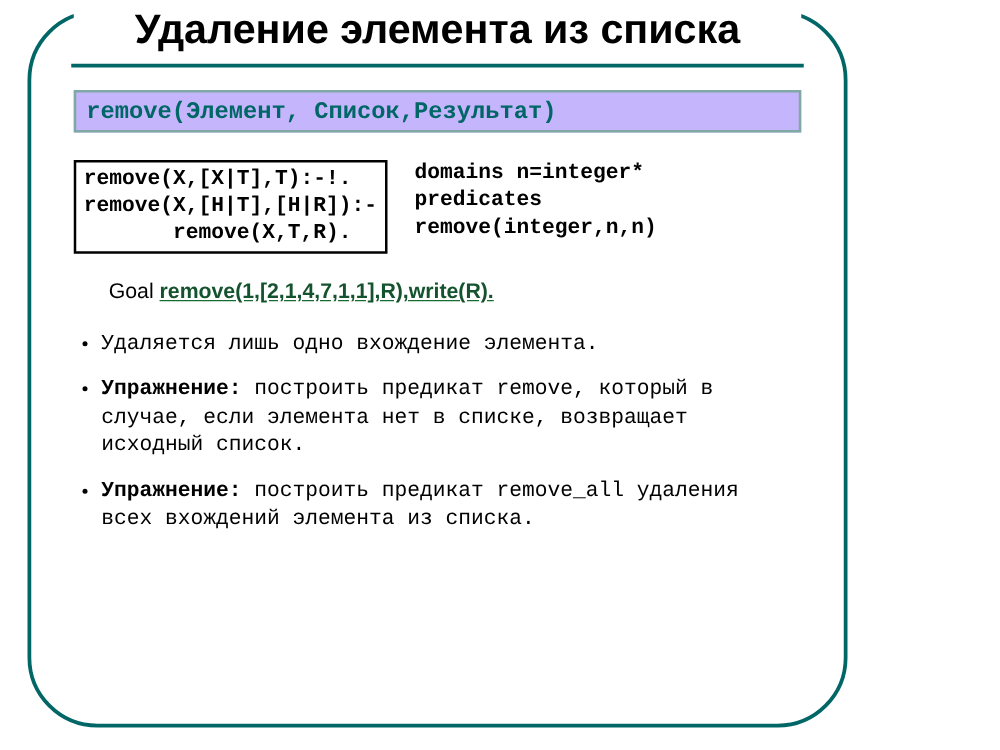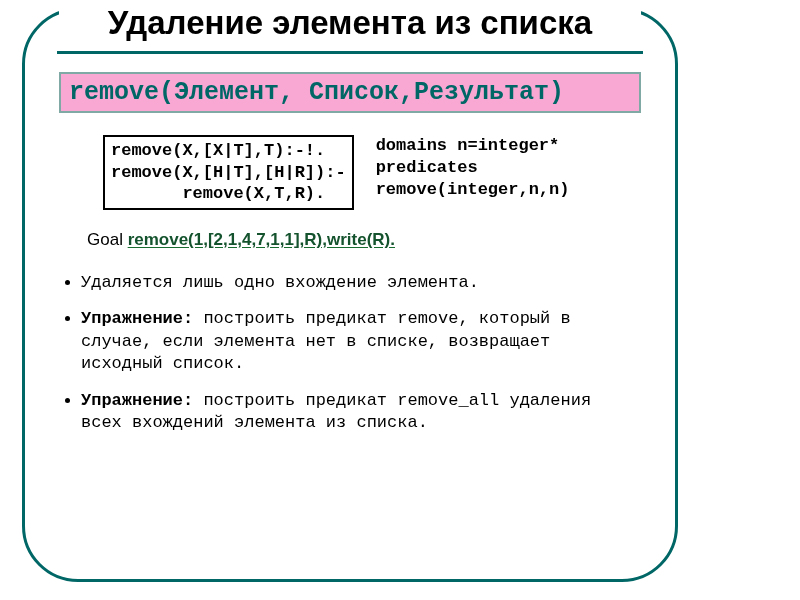--- a/index.html
+++ b/index.html
@@ -22,30 +22,30 @@
     margin-top: -6px;
     background: #fff;
     padding: 0 10px;
   }
   .rule {
     border: none;
     border-top: 3px solid #006666;
     margin: 10px -2px 18px -2px;
   }
   .banner {
-    background: #f9a8d4;
+    background: #c4b5fd;
     border: 2px solid #80a8a4;
     font-family: "Courier New", monospace;
     font-weight: 700;
-    font-size: 25px;
+    font-size: 19px;
     color: #006666;
     padding: 4px 8px;
     margin-bottom: 22px;
   }
-  .row { display: flex; gap: 22px; align-items: flex-start; margin-bottom: 20px; margin-left: 44px; }
+  .row { display: flex; gap: 22px; align-items: flex-start; margin-bottom: 20px; }
   .codebox {
     border: 2px solid #000;
     font-family: "Courier New", monospace;
     font-weight: 700;
     font-size: 17px;
     line-height: 1.25;
     padding: 3px 6px 4px 6px;
     white-space: pre;
   }
   .decl {

